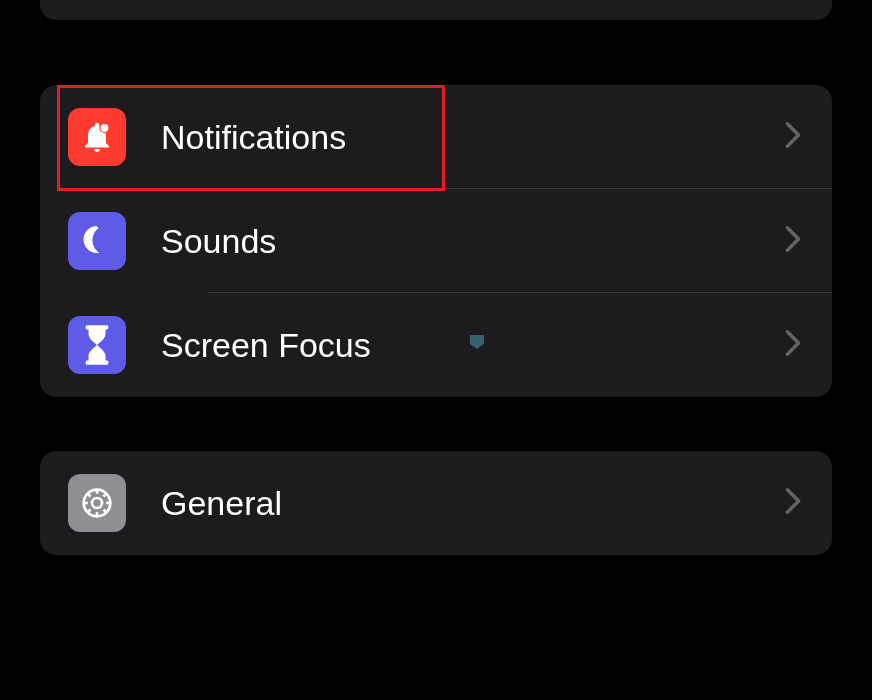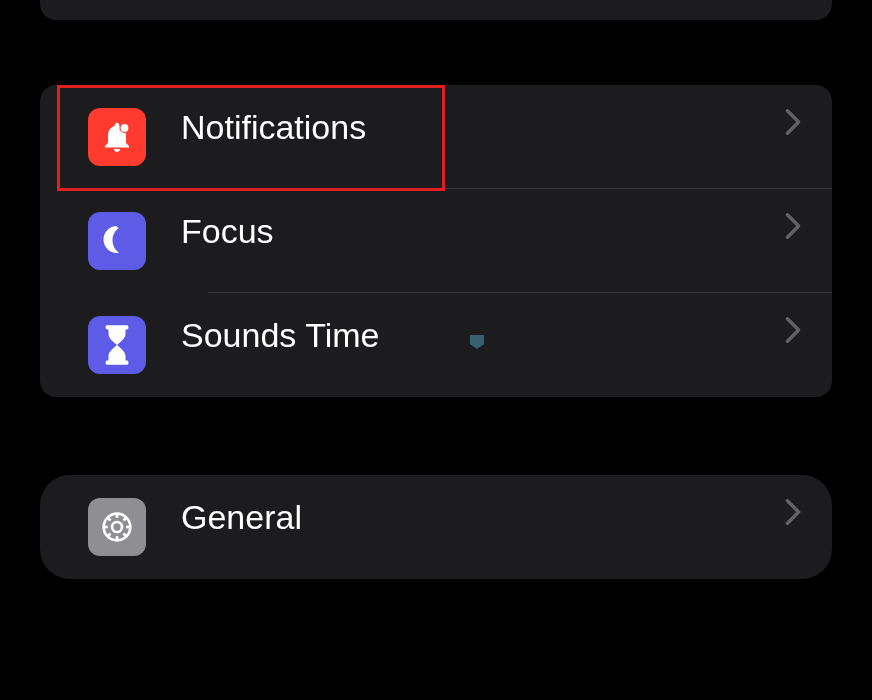--- a/index.html
+++ b/index.html
@@ -21,27 +21,26 @@
     }
     .section-top {
       margin-top: 0;
       height: 20px;
       border-radius: 0 0 16px 16px;
     }
     .section-main {
       margin-top: 65px;
     }
     .section-bottom {
-      margin-top: 78px;
-      border-radius: 30px;
+      margin-top: 54px;
     }
     .row {
       display: flex;
-      align-items: flex-start;
-      padding: 23px 20px 23px 48px;
+      align-items: center;
+      padding: 23px 20px 23px 28px;
       position: relative;
       cursor: pointer;
     }
     .row:not(:last-child)::after {
       content: "";
       position: absolute;
       left: 168px;
       right: 0;
       bottom: 0;
       height: 1px;
@@ -115,37 +114,37 @@
     </span>
   </div>
 
 
   <div class="row">
     <div class="icon-box icon-focus">
       <svg width="36" height="36" viewBox="0 0 24 24" fill="#fff">
         <path d="M12 3c.46 0 .93.04 1.4.14-2.76 1.85-4.4 5.02-4.4 8.36 0 3.34 1.64 6.51 4.4 8.36-.47.1-.94.14-1.4.14-4.97 0-9-4.03-9-9s4.03-9 9-9z"></path>
       </svg>
     </div>
-    <span class="label">Focus</span>
+    <span class="label">Sounds</span>
     <span class="chevron">
       <svg width="18" height="28" viewBox="0 0 12 20" fill="none" stroke="#636366" stroke-width="2.5" stroke-linecap="round" stroke-linejoin="round">
         <polyline points="2,2 10,10 2,18"></polyline>
       </svg>
     </span>
   </div>
 
   <div class="row">
     <div class="icon-box icon-screentime">
       <svg width="34" height="40" viewBox="0 0 24 28" fill="#fff">
         <path d="M6 2h12v4c0 3-2.5 5-6 8-3.5-3-6-5-6-8V2zm0 24h12v-4c0-3-2.5-5-6-8-3.5 3-6 5-6 8v4z"></path>
         <rect x="4" y="0" width="16" height="3" rx="1" fill="#fff"></rect>
         <rect x="4" y="25" width="16" height="3" rx="1" fill="#fff"></rect>
       </svg>
     </div>
-    <span class="label">Sounds Time</span>
+    <span class="label">Screen Focus</span>
     <span class="chevron">
       <svg width="18" height="28" viewBox="0 0 12 20" fill="none" stroke="#636366" stroke-width="2.5" stroke-linecap="round" stroke-linejoin="round">
         <polyline points="2,2 10,10 2,18"></polyline>
       </svg>
     </span>
   </div>
 
 </div>
 
 <div class="section section-bottom">

